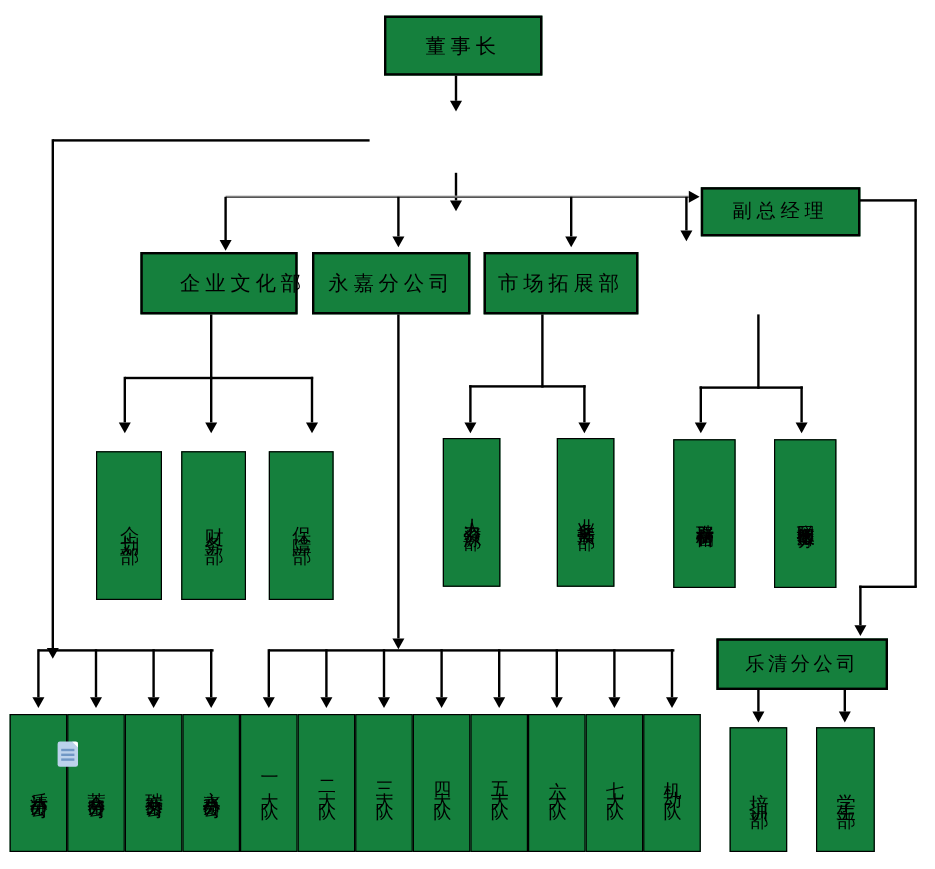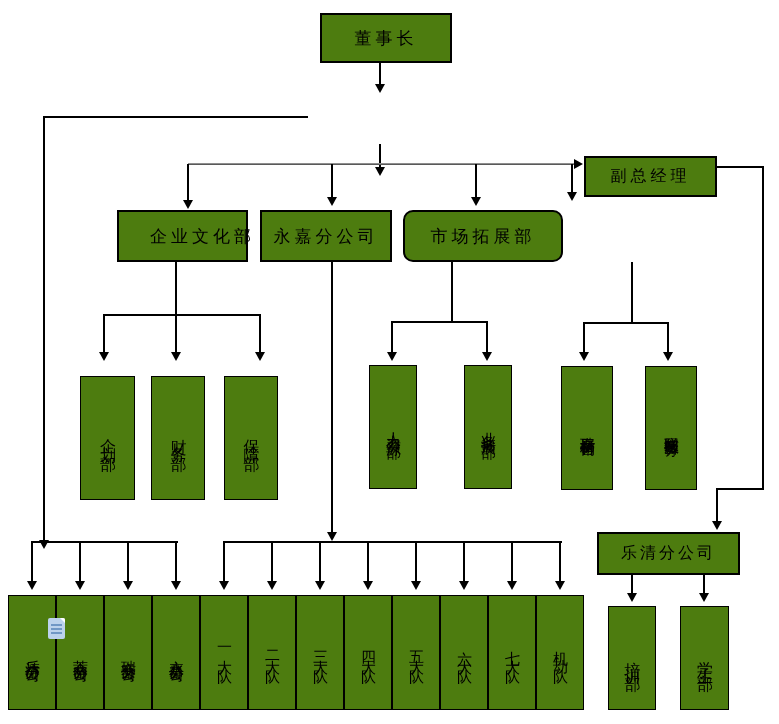--- a/index.html
+++ b/index.html
@@ -1,18 +1,18 @@
 <!DOCTYPE html>
 <html><head>
 <meta charset="utf-8">
 <style>
   html,body{margin:0;padding:0;background:#fff;}
   #canvas{position:relative;width:779px;height:724px;background:#fff;overflow:hidden;
           font-family:"DejaVu Serif","Liberation Serif",serif;color:#000;}
-  .box{position:absolute;box-sizing:border-box;border:2px solid #000;background:#4d7c0f;
+  .box{position:absolute;box-sizing:border-box;border:2px solid #000;background:#15803d;
        display:flex;align-items:center;justify-content:center;text-align:center;}
   .thin{border-width:1px;}
   .hbox{font-size:17px;letter-spacing:4px;white-space:nowrap;}
   .vbox{writing-mode:vertical-rl;text-orientation:upright;}
   .ls8{font-size:16px;letter-spacing:8px;}
   .ls7{font-size:16px;letter-spacing:7px;}
   .ls3{font-size:15px;letter-spacing:3px;}
   .ls1{font-size:15px;letter-spacing:1px;}
   .ls2{font-size:15px;letter-spacing:2px;}
   .ls9{font-size:15px;letter-spacing:9px;}
@@ -32,21 +32,21 @@
 </head>
 <body>
 
 <div id="canvas">
 
   <div class="box hbox" style="left:320px;top:13px;width:132px;height:50px;">董事长</div>
   <div class="box hbox" style="left:584px;top:156px;width:133px;height:41px;font-size:16px;">副总经理</div>
 
   <div class="box hbox" style="left:117px;top:210px;width:131px;height:52px;padding-left:40px;">企业文化部</div>
   <div class="box hbox" style="left:260px;top:210px;width:132px;height:52px;">永嘉分公司</div>
-  <div class="box hbox" style="left:403px;top:210px;width:160px;height:52px;border-radius:10px;">市场拓展部</div>
+  <div class="box hbox" style="left:403px;top:210px;width:129px;height:52px;">市场拓展部</div>
 
   <div class="box thin vbox ls8" style="left:80px;top:376px;width:55px;height:124px;">企划部</div>
   <div class="box thin vbox ls8" style="left:151px;top:376px;width:54px;height:124px;">财务部</div>
   <div class="box thin vbox ls8" style="left:224px;top:376px;width:54px;height:124px;">保障部</div>
 
   <div class="box thin vbox ls3" style="left:369px;top:365px;width:48px;height:124px;">人力资源部</div>
   <div class="box thin vbox ls3" style="left:464px;top:365px;width:48px;height:124px;">业务拓展部</div>
 
   <div class="box thin vbox ls1" style="left:561px;top:366px;width:52px;height:124px;">瑞泰器材营销</div>
   <div class="box thin vbox ls1" style="left:645px;top:366px;width:52px;height:124px;">联网报警服务</div>

